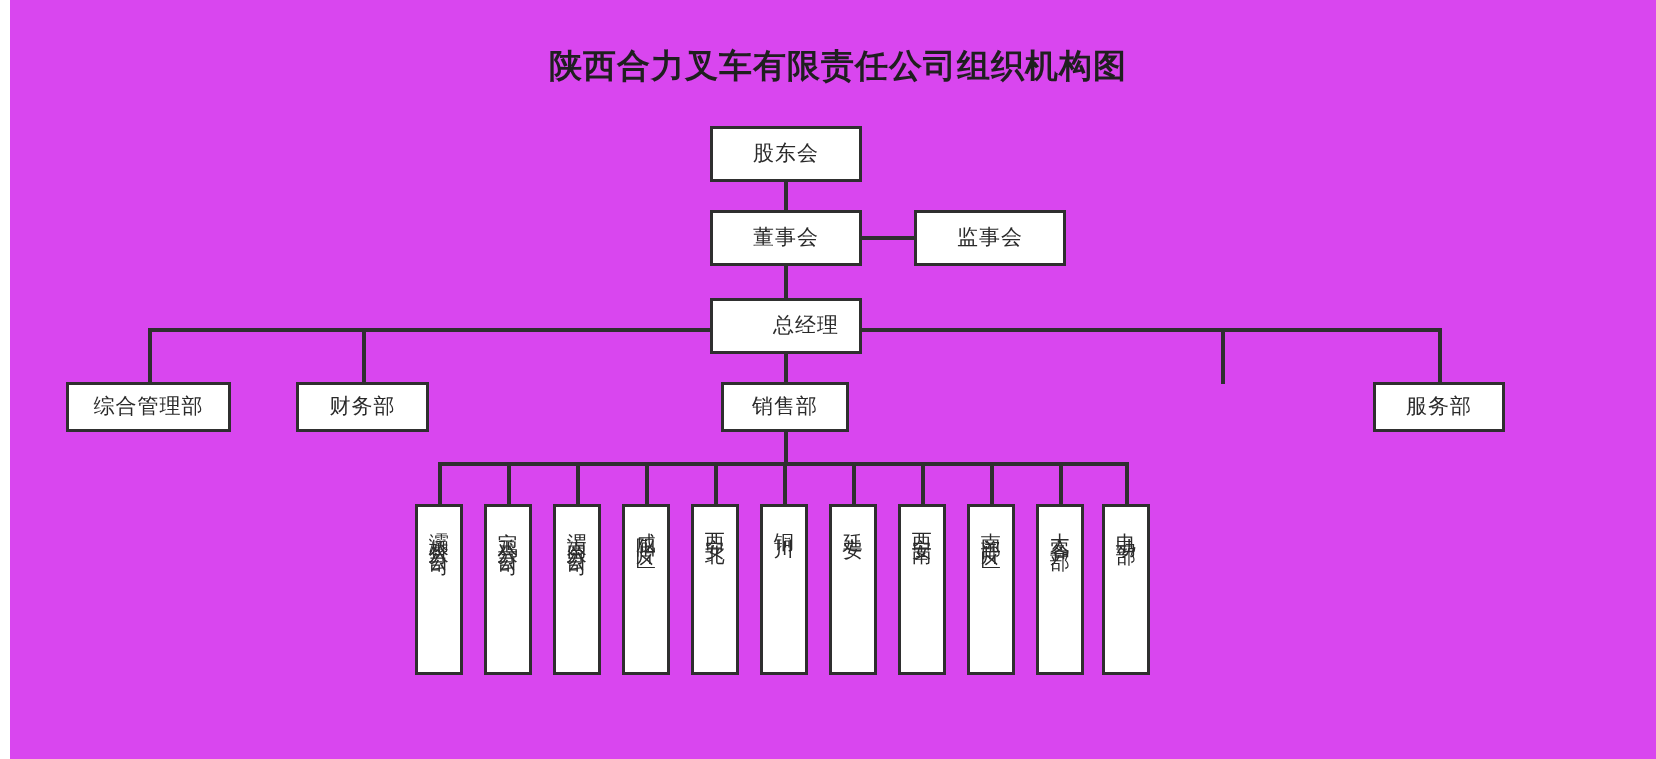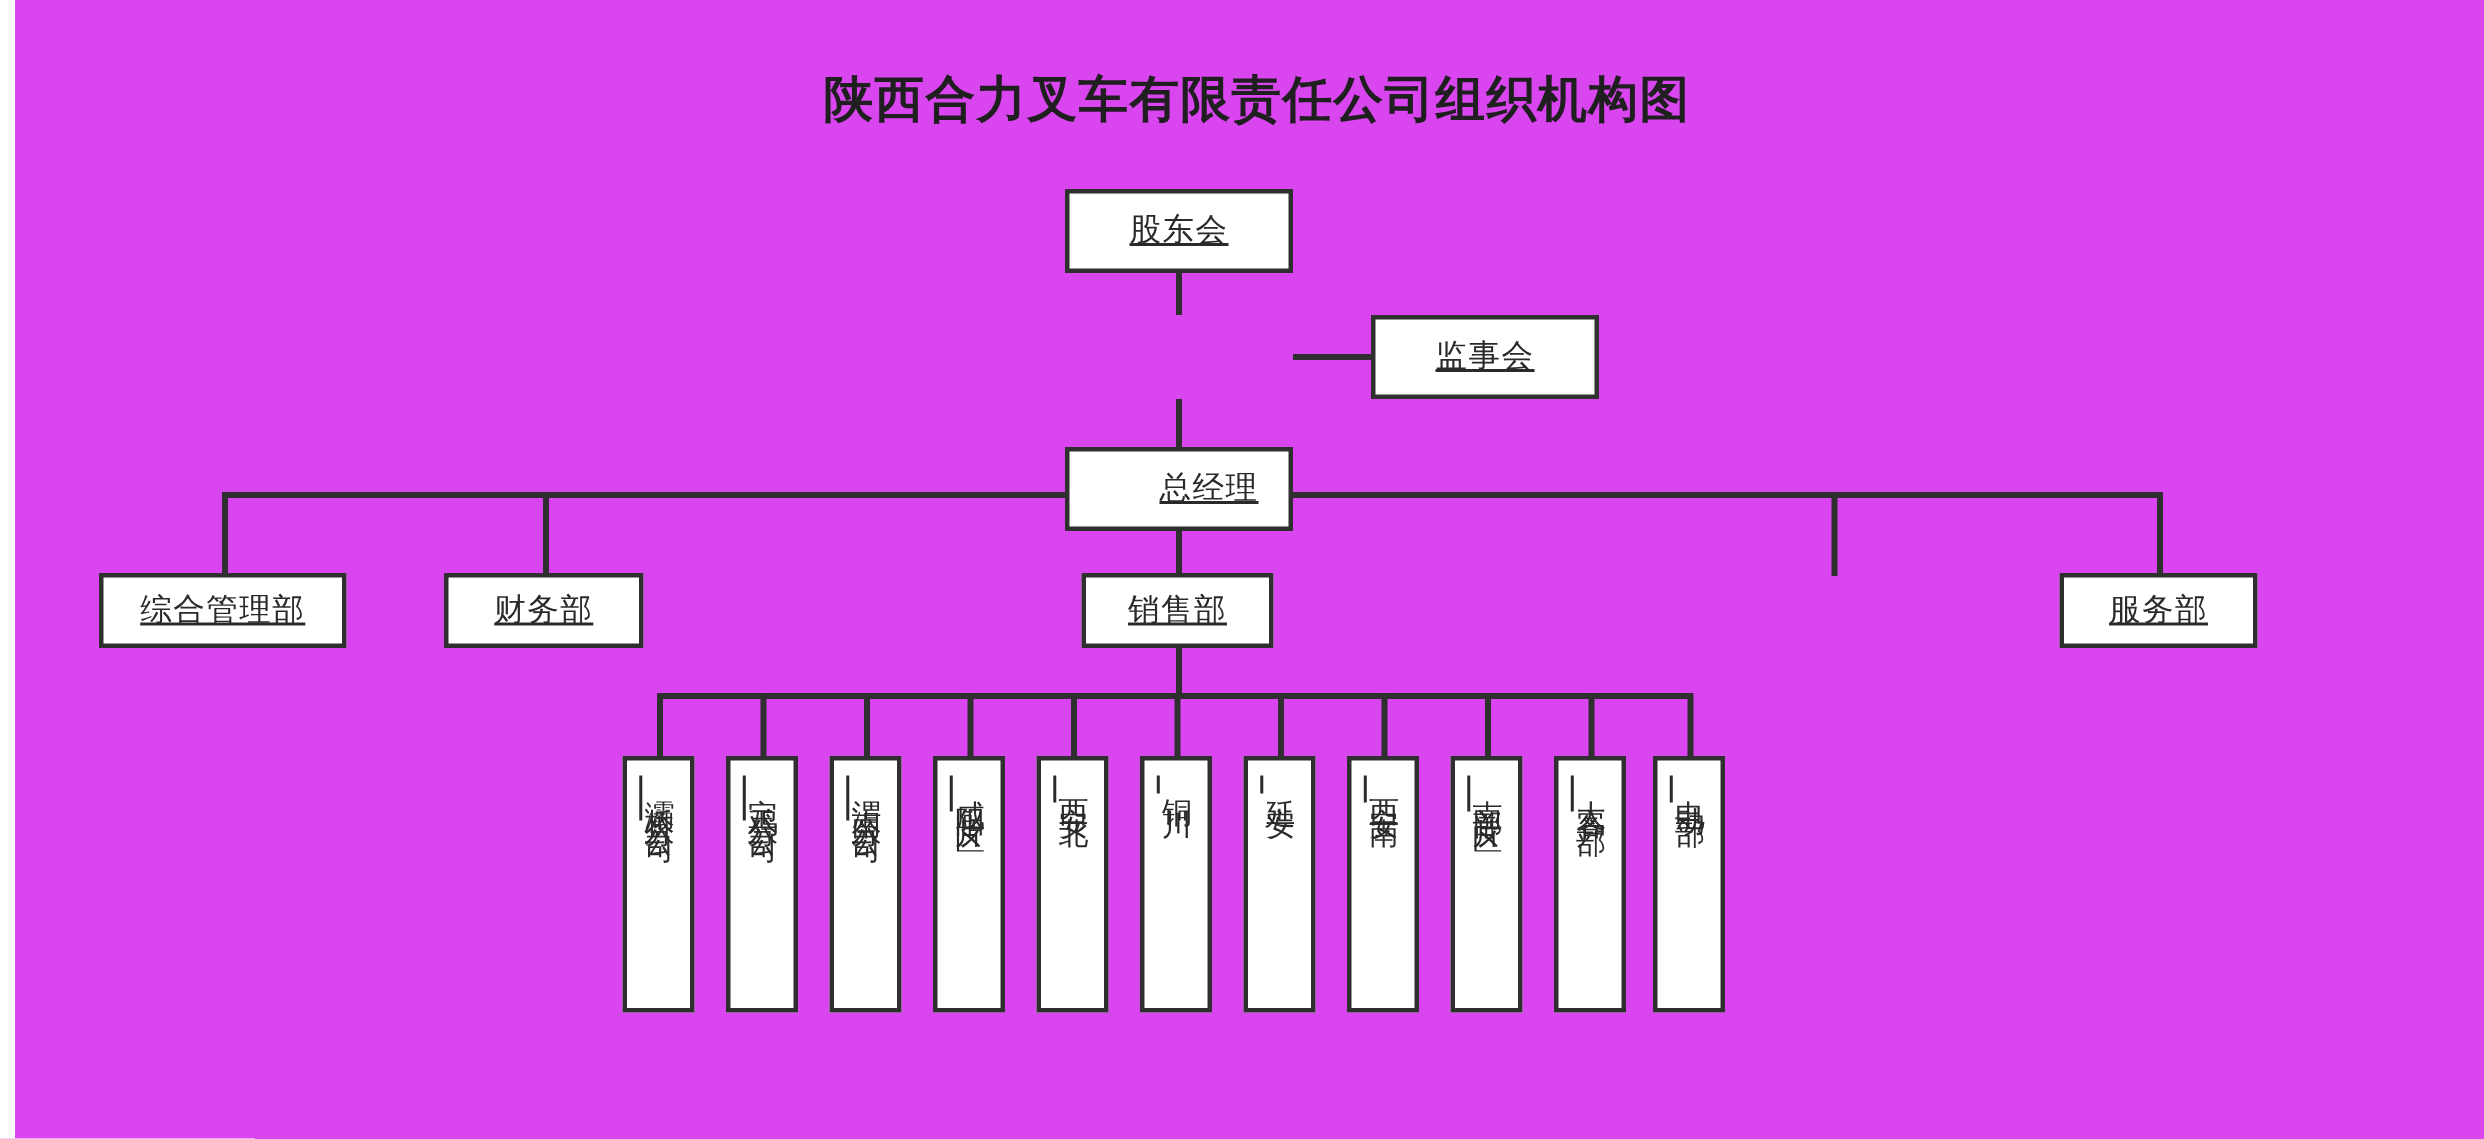--- a/index.html
+++ b/index.html
@@ -38,21 +38,20 @@
   .node {
     position: absolute;
     box-sizing: border-box;
     border: 3px solid #2f2f2f;
     background: #ffffff;
     color: #2a2a2a;
     display: flex;
     align-items: center;
     justify-content: center;
     z-index: 3;
-    text-decoration: underline;
   }
   .node .label {
     font-size: 21px;
     line-height: 1.12;
     white-space: nowrap;
     letter-spacing: 1px;
   }
 
   
   .node.vertical {
@@ -89,20 +88,23 @@
 <div id="canvas">
 
   <div id="chart-title">陕西合力叉车有限责任公司组织机构图</div>
 
   <div class="node" style="left:700px; top:126px; width:152px; height:56px;">
     <span class="label">股东会</span>
   </div>
 
   <div class="vline" style="left:774px; top:182px; height:28px;"></div>
 
+  <div class="node" style="left:700px; top:210px; width:152px; height:56px;">
+    <span class="label">董事会</span>
+  </div>
 
   <div class="hline" style="left:852px; top:236px; width:54px;"></div>
 
   <div class="node" style="left:904px; top:210px; width:152px; height:56px;">
     <span class="label">监事会</span>
   </div>
 
   <div class="vline" style="left:774px; top:266px; height:32px;"></div>
 
   <div class="node" style="left:700px; top:298px; width:152px; height:56px;padding-left:40px;">

